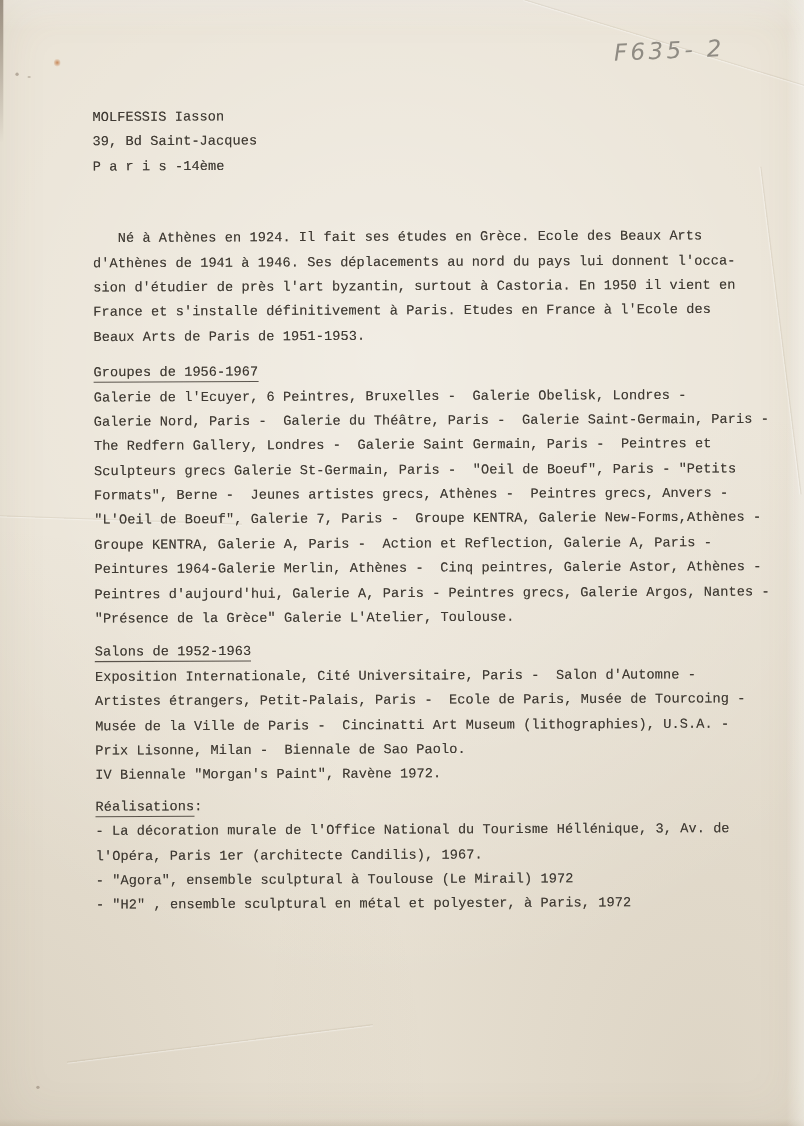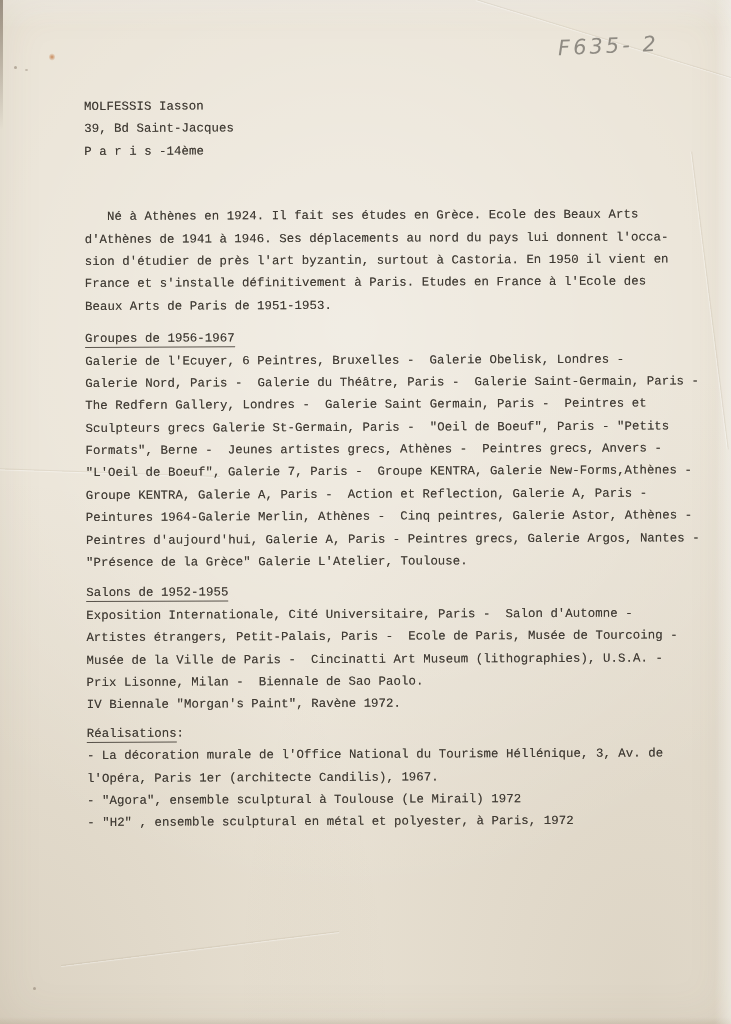--- a/index.html
+++ b/index.html
@@ -111,21 +111,21 @@
       <div class="line">Sculpteurs grecs Galerie St-Germain, Paris -  "Oeil de Boeuf", Paris - "Petits</div>
       <div class="line">Formats", Berne -  Jeunes artistes grecs, Athènes -  Peintres grecs, Anvers -</div>
       <div class="line">"L'Oeil de Boeuf", Galerie 7, Paris -  Groupe KENTRA, Galerie New-Forms,Athènes -</div>
       <div class="line">Groupe KENTRA, Galerie A, Paris -  Action et Reflection, Galerie A, Paris -</div>
       <div class="line">Peintures 1964-Galerie Merlin, Athènes -  Cinq peintres, Galerie Astor, Athènes -</div>
       <div class="line">Peintres d'aujourd'hui, Galerie A, Paris - Peintres grecs, Galerie Argos, Nantes -</div>
       <div class="line">"Présence de la Grèce" Galerie L'Atelier, Toulouse.</div>
     </div>
 
     <div class="block-salons">
-      <div class="line"><span class="u">Salons de 1952-1955</span></div>
+      <div class="line"><span class="u">Salons de 1952-1963</span></div>
       <div class="line">Exposition Internationale, Cité Universitaire, Paris -  Salon d'Automne -</div>
       <div class="line">Artistes étrangers, Petit-Palais, Paris -  Ecole de Paris, Musée de Tourcoing -</div>
       <div class="line">Musée de la Ville de Paris -  Cincinatti Art Museum (lithographies), U.S.A. -</div>
       <div class="line">Prix Lisonne, Milan -  Biennale de Sao Paolo.</div>
       <div class="line">IV Biennale "Morgan's Paint", Ravène 1972.</div>
     </div>
 
     <div class="block-realisations">
       <div class="line"><span class="u">Réalisations</span><span>:</span></div>
       <div class="line">- La décoration murale de l'Office National du Tourisme Héllénique, 3, Av. de</div>

